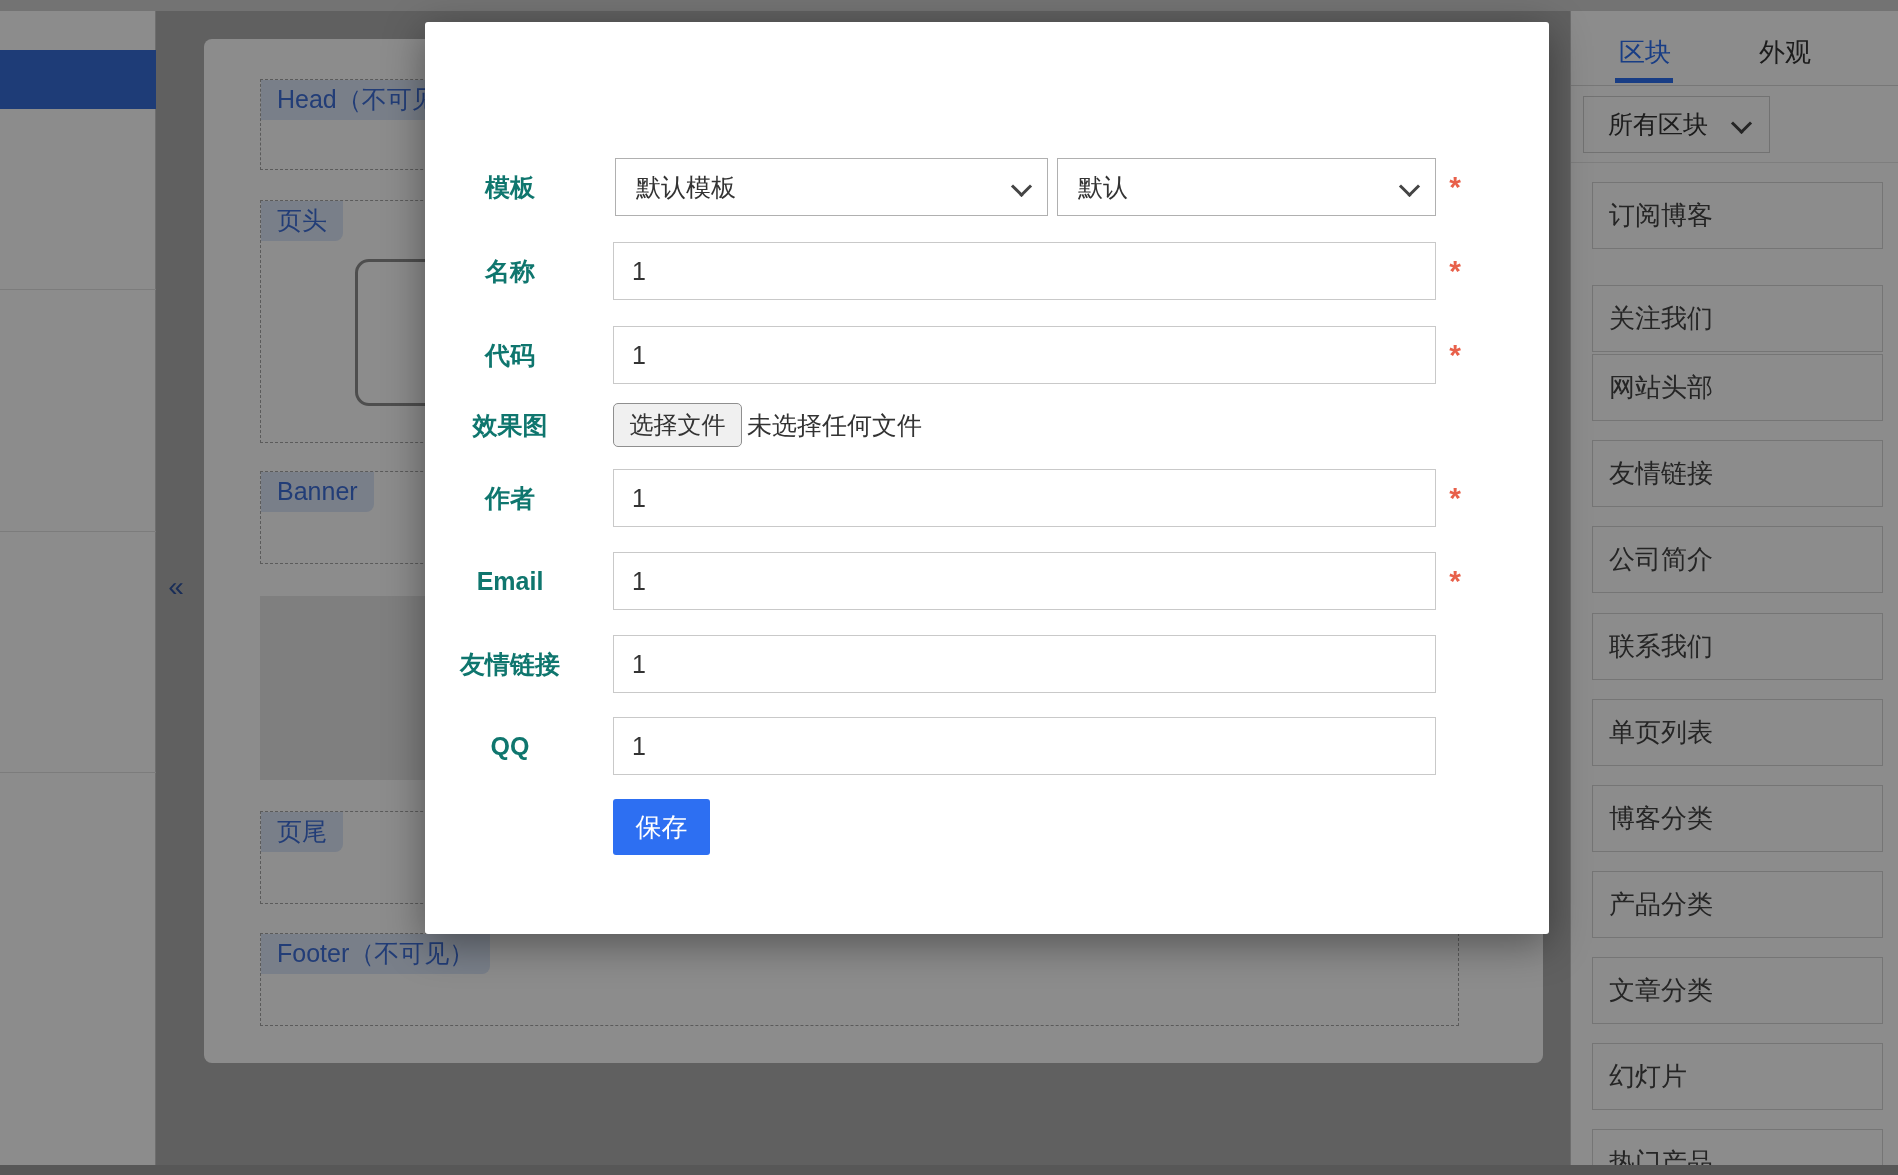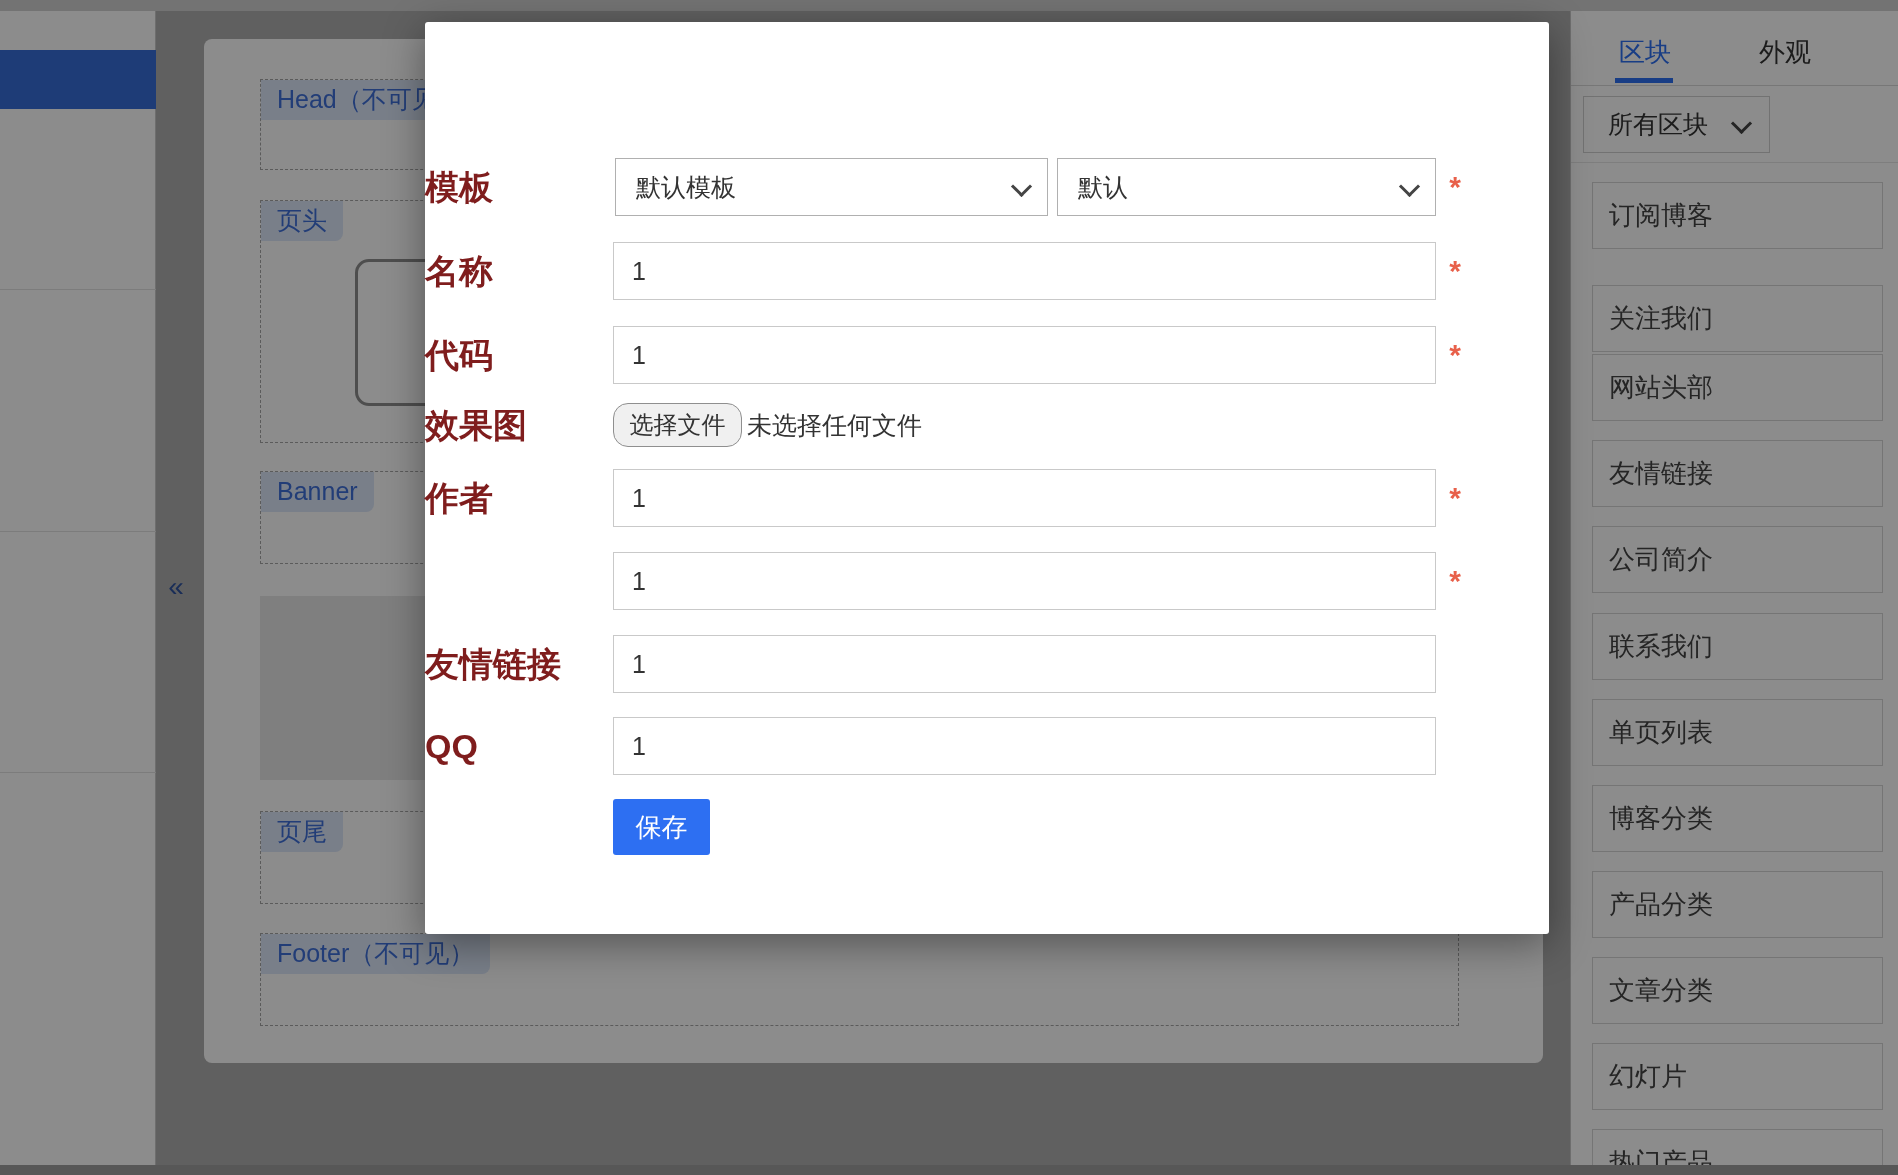--- a/index.html
+++ b/index.html
@@ -40,26 +40,26 @@
   .chev{position:absolute;width:12px;height:12px;border-right:3px solid #444;border-bottom:3px solid #444;transform:rotate(45deg);}
 
   
   .overlay{position:absolute;left:0;top:0;width:1898px;height:1175px;background:rgba(0,0,0,0.45);z-index:10;}
   .modal{position:absolute;left:425px;top:22px;width:1124px;height:912px;background:#fff;border-radius:3px;box-shadow:0 10px 40px rgba(0,0,0,0.4);z-index:20;}
   .m-header{position:absolute;left:0;top:0;width:100%;height:96px;border-bottom:1px solid #e5e5e5;box-sizing:border-box;}
   .m-title{position:absolute;left:28px;top:0;height:96px;line-height:96px;font-size:25px;font-weight:bold;color:#3a3a3a;}
   .m-close{position:absolute;right:26px;top:26px;width:36px;height:36px;font-size:30px;line-height:36px;text-align:center;color:#c8c8c8;cursor:pointer;font-weight:bold;}
 
   .frow{position:absolute;left:0;width:100%;}
-  .flabel{position:absolute;left:0;top:0;width:170px;text-align:left;font-size:34px;font-weight:bold;color:#7f1d1d;}
+  .flabel{position:absolute;left:0;top:0;width:170px;text-align:center;font-size:25px;font-weight:bold;color:#0f766e;}
   .ftext{position:absolute;left:188px;width:823px;height:58px;border:1px solid #c9c9c9;box-sizing:border-box;font-family:"Liberation Sans",sans-serif;font-size:25px;color:#333;padding:0 0 0 18px;outline:none;background:#fff;}
   .fsel{position:absolute;top:0;height:58px;border:1px solid #b0b0b0;box-sizing:border-box;background:#fff;cursor:pointer;}
   .fsel .sel-text{position:absolute;left:20px;top:0;height:56px;line-height:56px;font-size:25px;color:#333;}
   .star{position:absolute;left:1005px;width:50px;text-align:center;color:#e8604a;font-size:30px;font-weight:bold;}
-  .file-btn{position:absolute;left:188px;top:0;width:129px;height:44px;background:#f0f0f0;border:1px solid #8f8f8f;border-radius:15px;box-sizing:border-box;font-family:"Liberation Sans",sans-serif;font-size:24px;color:#333;cursor:pointer;}
+  .file-btn{position:absolute;left:188px;top:0;width:129px;height:44px;background:#f0f0f0;border:1px solid #8f8f8f;border-radius:5px;box-sizing:border-box;font-family:"Liberation Sans",sans-serif;font-size:24px;color:#333;cursor:pointer;}
   .file-status{position:absolute;left:322px;top:0;height:44px;line-height:44px;font-size:25px;color:#333;white-space:nowrap;}
   .save-btn{position:absolute;left:188px;top:777px;width:97px;height:56px;background:#2d6ff2;border:none;border-radius:3px;color:#fff;font-family:"Liberation Sans",sans-serif;font-size:26px;cursor:pointer;}
 </style>
 </head>
 <body>
 
 <div id="app">
 
   <div class="top-strip"></div>
 
@@ -154,20 +154,21 @@
       <div class="file-status">未选择任何文件</div>
     </div>
 
     <div class="frow" style="top:447px;height:58px;">
       <div class="flabel" style="line-height:58px;">作者</div>
       <input class="ftext" type="text" value="1" style="">
       <div class="star" style="top:12px;">*</div>
     </div>
 
     <div class="frow" style="top:530px;height:58px;">
+      <div class="flabel" style="line-height:58px;">Email</div>
       <input class="ftext" type="text" value="1" style="">
       <div class="star" style="top:12px;">*</div>
     </div>
 
     <div class="frow" style="top:613px;height:58px;">
       <div class="flabel" style="line-height:58px;">友情链接</div>
       <input class="ftext" type="text" value="1" style="">
       <div class="star" style="top:12px;"></div>
     </div>
 

